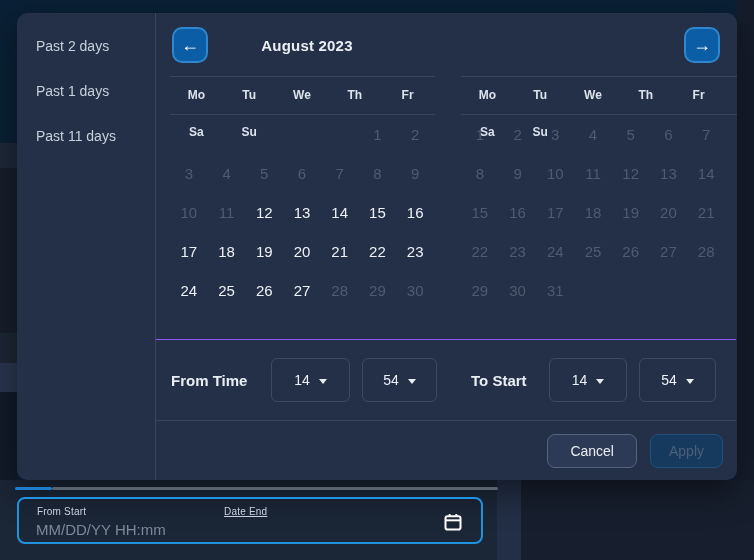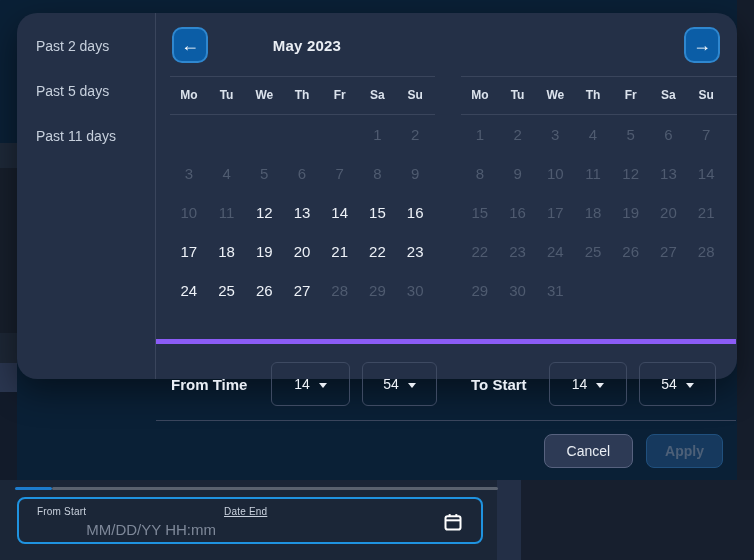--- a/index.html
+++ b/index.html
@@ -17,22 +17,22 @@
   .band2{top:168px;height:165px;background:#171f2c;}
   .band3{top:333px;height:30px;background:#1d2736;}
   .band4{top:363px;height:29px;background:#2a3650;}
   .band5{top:392px;height:88px;background:#121b2a;}
   .bg-bottomleft{position:absolute;left:0;top:480px;width:497px;height:80px;background:#1b2637;}
   .bg-strip{position:absolute;left:497px;top:480px;width:24px;height:80px;background:#232f46;}
   .bg-bottomright{position:absolute;left:521px;top:480px;width:233px;height:80px;background:#171f2e;}
 
   
   .panel{
-    position:absolute;left:17px;top:13px;width:720px;height:366px;
-    background:#243047;border-radius:20px;display:flex;
+    position:absolute;left:17px;top:13px;width:720px;height:467px;
+    background:#243047;border-radius:10px;display:flex;
     box-shadow:0 12px 34px rgba(0,0,0,.45);
   }
   .sidebar{width:139px;border-right:1px solid #3a455c;padding-top:25px;box-sizing:border-box;flex:none;}
   .preset{
     height:16px;line-height:16px;margin:0 0 29px 19px;
     font-size:14px;color:#c7d0dd;cursor:pointer;white-space:nowrap;
   }
   .main{position:relative;flex:1;}
 
   .nav-btn{
@@ -48,38 +48,38 @@
   }
   .title-april{left:14px;}
   .title-may{left:290px;}
 
   .cal-head{
     position:absolute;top:63px;height:39px;box-sizing:border-box;
     border-top:1px solid #3a455c;border-bottom:1px solid #3a455c;
   }
   .head-april{left:14px;width:265px;}
   .head-may{left:305px;width:276px;}
-  .weekdays{display:grid;grid-template-columns:repeat(7,1fr);width:264px;height:100%;}
+  .weekdays{display:grid;grid-template-columns:repeat(5,1fr);width:264px;height:100%;}
   .weekdays span{
     text-align:center;line-height:37px;font-size:12px;font-weight:700;color:#dbe2ec;
   }
   .days{
     position:absolute;top:102px;width:264px;
     display:grid;grid-template-columns:repeat(7,1fr);grid-auto-rows:39px;
   }
   .days-april{left:14px;}
   .days-may{left:305px;}
   .day{text-align:center;line-height:39px;font-size:15px;}
   .day.enabled{color:#edf1f7;cursor:pointer;}
   .day.disabled{color:#4f5b70;}
   .day.empty{color:transparent;}
 
   .time-row{
     position:absolute;left:0;top:326px;width:580px;height:81px;
-    border-top:5px solid #8b5cf6;box-sizing:border-box;
+    border-top:1px solid #8b5cf6;box-sizing:border-box;
   }
   .time-label{
     position:absolute;top:0;height:81px;line-height:81px;
     font-size:15px;font-weight:700;color:#e9eef5;
   }
   .lbl-from{left:15px;}
   .lbl-to{left:315px;}
   .tselect{
     position:absolute;top:18px;height:44px;box-sizing:border-box;
     border:1px solid #3e4a62;border-radius:6px;background:transparent;
@@ -98,37 +98,37 @@
   .footer-row{
     position:absolute;left:0;top:407px;width:580px;height:60px;
     border-top:1px solid #3a455c;box-sizing:border-box;
     display:flex;align-items:center;justify-content:flex-end;gap:13px;padding-right:13px;
   }
   .btn{
     height:34px;border-radius:8px;font-size:14px;box-sizing:border-box;
     font-family:"Liberation Sans", sans-serif;cursor:pointer;
   }
   .btn-cancel{background:#2d3a55;border:1px solid #57627f;color:#e9edf3;padding:4px 22px;}
-  .btn-apply{background:#16395e;border:1px solid #20507e;color:#4d6078;padding:0 18px;cursor:default;font-weight:bold;}
+  .btn-apply{background:#16395e;border:1px solid #20507e;color:#4d6078;padding:0 18px;cursor:default;}
 
   
   .mini-line{position:absolute;left:15px;top:487px;width:483px;height:3px;display:flex;}
   .mini-line .blue{width:37px;height:3px;background:#1d7ccc;border-radius:2px;}
   .mini-line .grey{flex:1;height:3px;background:#59626f;border-radius:2px;}
 
   .date-box{
     position:absolute;left:17px;top:497px;width:466px;height:47px;box-sizing:border-box;
     border:2px solid #1f93e0;border-radius:8px;background:transparent;
   }
   .field-label{position:absolute;top:7px;font-size:10px;color:#c9d1dd;letter-spacing:.2px;}
   .lbl-start{left:18px;}
   .lbl-end{left:205px;text-decoration:underline;}
   .field-input{
     position:absolute;top:20px;height:20px;background:transparent;border:none;outline:none;
-    font-size:15px;color:#cfd6e0;font-family:"Liberation Sans", sans-serif;padding:0;text-align:right;
+    font-size:15px;color:#cfd6e0;font-family:"Liberation Sans", sans-serif;padding:0;
   }
   .field-input::placeholder{color:#7e8899;opacity:1;}
   .in-start{left:17px;width:180px;}
   .in-end{left:204px;width:200px;}
   .cal-icon{position:absolute;left:424px;top:13px;width:20px;height:20px;cursor:pointer;}
 </style>
 </head>
 <body>
 
 <div class="bg-topleft"></div>
@@ -139,33 +139,33 @@
 <div class="band band4"></div>
 <div class="band band5"></div>
 <div class="bg-bottomleft"></div>
 <div class="bg-strip"></div>
 <div class="bg-bottomright"></div>
 
 <div class="panel">
 
   <div class="sidebar">
       <div class="preset">Past 2 days</div>
-      <div class="preset">Past 5 days</div>
+      <div class="preset">Past 1 days</div>
       <div class="preset">Past 11 days</div>
     </div>
 
   <div class="main">
     <button class="nav-btn nav-prev">
       <span>←</span>
     </button>
     <button class="nav-btn nav-next">
       <span>→</span>
     </button>
 
-    <div class="cal-title title-april">May 2023</div>
+    <div class="cal-title title-april">August 2023</div>
 
     <div class="cal-head head-april">
       <div class="weekdays">
           <span>Mo</span>
           <span>Tu</span>
           <span>We</span>
           <span>Th</span>
           <span>Fr</span>
           <span>Sa</span>
           <span>Su</span>

